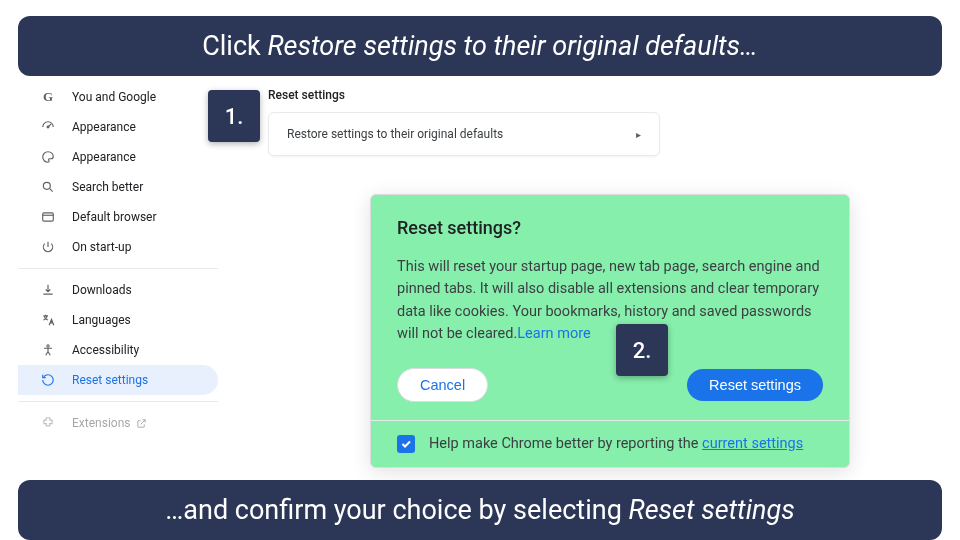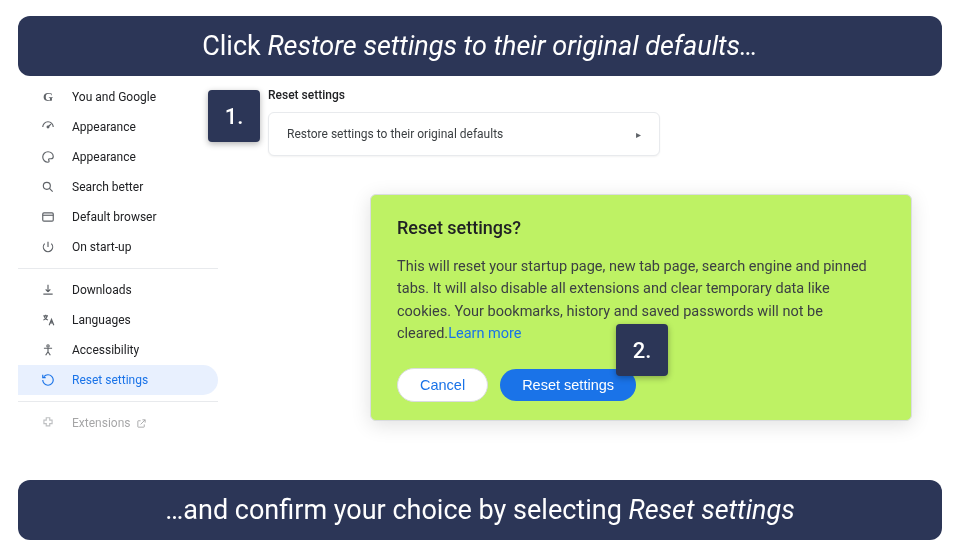--- a/index.html
+++ b/index.html
@@ -15,26 +15,26 @@
   .side-item.active { background: #e8f0fe; color: #1a73e8; }
   .side-item.active .icon { color: #1a73e8; }
   .side-sep { height: 1px; background: #e8eaed; margin: 6px 0 6px 0; }
   .side-ext { display: flex; align-items: center; gap: 6px; }
   .main { position: absolute; left: 250px; top: 6px; }
   .section-title { font-size: 12px; color: #202124; margin: 0 0 10px 0; font-weight: 500; }
   .restore-card { width: 392px; background: #fff; border: 1px solid #e8eaed; border-radius: 6px; padding: 14px 18px; display: flex; align-items: center; justify-content: space-between; font-size: 12px; color: #3c4043; box-shadow: 0 1px 2px rgba(0,0,0,0.05); cursor: pointer; }
   .restore-card .arrow { color: #5f6368; font-size: 10px; }
   .step-badge { position: absolute; background: #2c3657; color: #fff; font-size: 22px; font-weight: 500; width: 52px; height: 52px; display: flex; align-items: center; justify-content: center; border-radius: 4px; box-shadow: 0 2px 6px rgba(0,0,0,0.3); }
   .step1 { left: 190px; top: 8px; }
-  .dialog { position: absolute; left: 352px; top: 112px; width: 542px; background: #bef264; border: 1px solid #dadce0; border-radius: 6px; box-shadow: 0 4px 20px rgba(0,0,0,0.12); }
+  .dialog { position: absolute; left: 352px; top: 112px; width: 480px; background: #86efac; border: 1px solid #dadce0; border-radius: 6px; box-shadow: 0 4px 20px rgba(0,0,0,0.12); }
   .dialog-body { padding: 22px 26px 18px 26px; }
   .dialog-title { font-size: 18px; color: #202124; font-weight: 500; margin-bottom: 18px; }
   .dialog-text { font-size: 14.5px; color: #3c4043; line-height: 1.55; }
   .dialog-text a { color: #1a73e8; text-decoration: none; }
-  .dialog-actions { display: flex; justify-content: flex-start; gap: 12px; margin-top: 22px; align-items: center; }
+  .dialog-actions { display: flex; justify-content: space-between; margin-top: 22px; align-items: center; }
   .btn { font-size: 14.5px; padding: 8px 22px; border-radius: 20px; cursor: pointer; font-weight: 500; }
   .btn-cancel { background: #fff; border: 1px solid #dadce0; color: #1a73e8; }
   .btn-reset { background: #1a73e8; border: none; color: #fff; }
   .dialog-footer { border-top: 1px solid #e8eaed; padding: 14px 26px; display: flex; align-items: center; gap: 14px; font-size: 14.5px; color: #3c4043; }
   .checkbox { width: 18px; height: 18px; background: #1a73e8; border-radius: 3px; display: flex; align-items: center; justify-content: center; color: #fff; font-size: 12px; flex-shrink: 0; }
   .dialog-footer a { color: #1a73e8; text-decoration: underline; }
   .step2 { left: 598px; top: 242px; z-index: 5; }
   svg { display: block; }
 </style>
 </head>
@@ -164,20 +164,30 @@
     <div class="dialog-body">
       <div class="dialog-title">Reset settings?</div>
       <div class="dialog-text">
         <span>This will reset your startup page, new tab page, search engine and pinned tabs. It will also disable all extensions and clear temporary data like cookies. Your bookmarks, history and saved passwords will not be cleared.</span><a href="#">Learn more</a>
       </div>
       <div class="dialog-actions">
         <button class="btn btn-cancel">Cancel</button>
         <button class="btn btn-reset">Reset settings</button>
       </div>
     </div>
+    <div class="dialog-footer">
+      <div class="checkbox">
+        <svg width="12" height="12" viewBox="0 0 24 24" fill="none" stroke="white" stroke-width="4">
+            <path d="M5 12l5 5L20 7"></path>
+          </svg>
+      </div>
+      <span>
+        <span>Help make Chrome better by reporting the </span><a href="#">current settings</a>
+      </span>
+    </div>
   </div>
 
   <div class="step-badge step2">2.</div>
 
 </div>
 
 <div class="banner banner-bottom">
   <span>
     <span>…and confirm your choice by selecting </span><em>Reset settings</em>
   </span>

